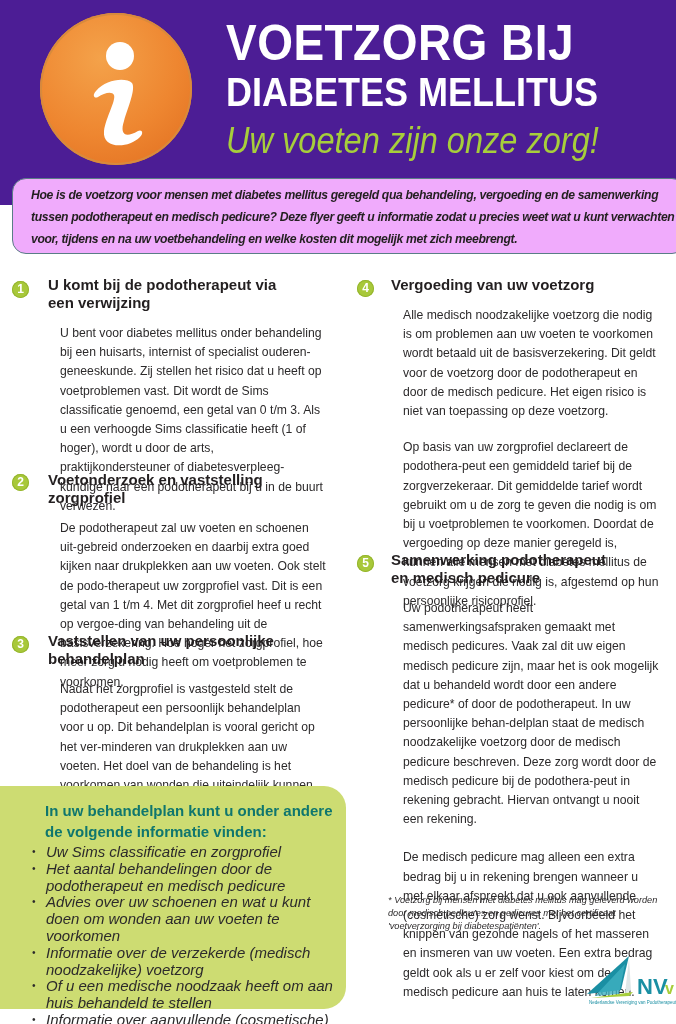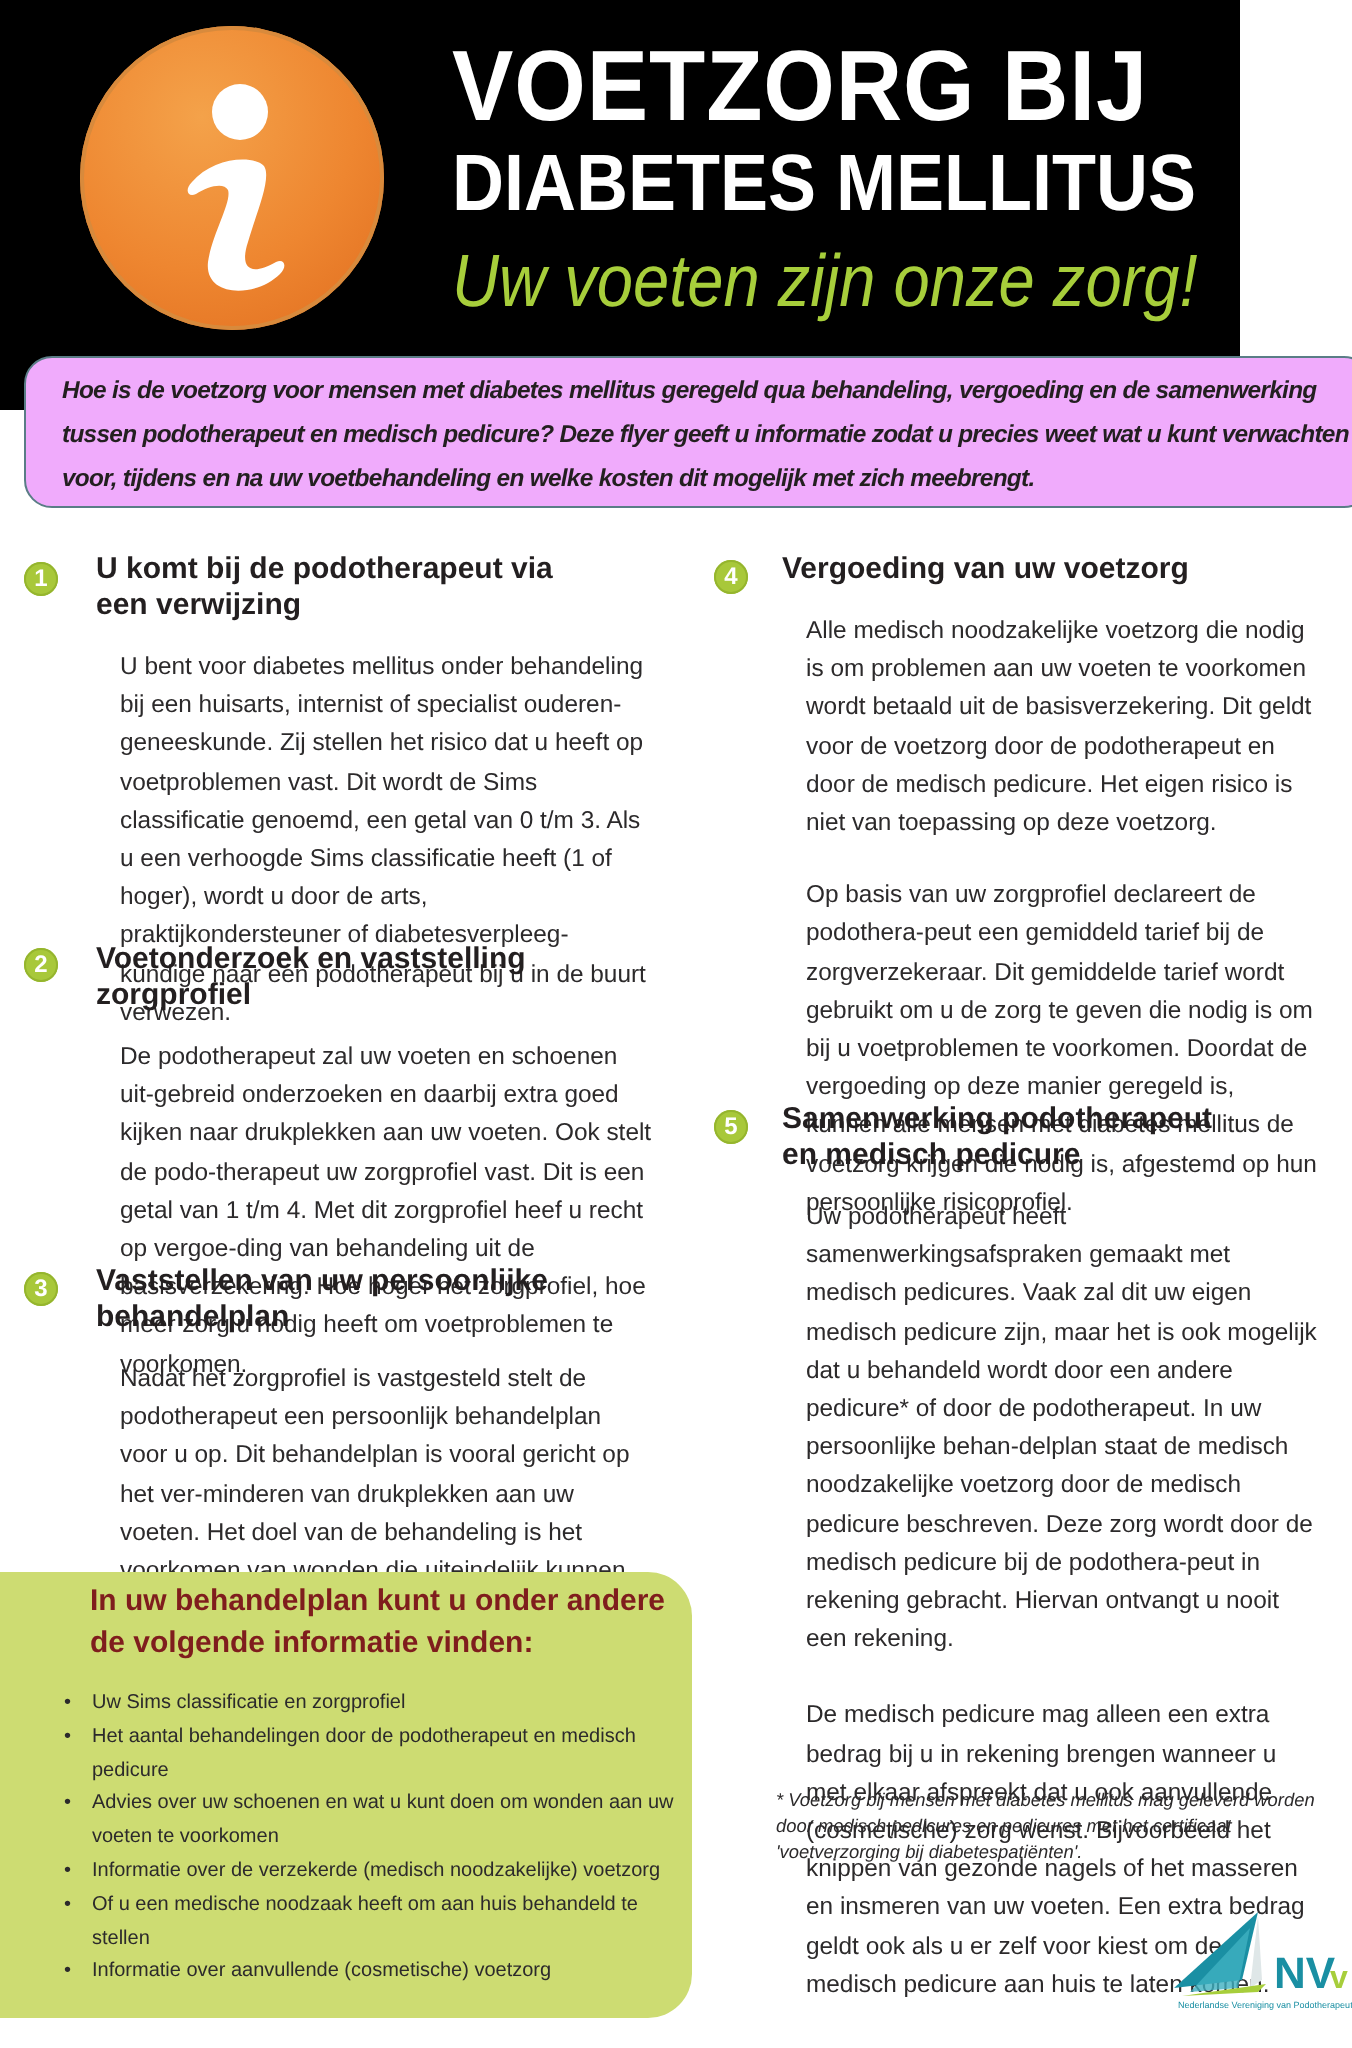--- a/index.html
+++ b/index.html
@@ -1,34 +1,34 @@
 <!DOCTYPE html>
 <html><head>
 <meta charset="utf-8">
 <style>
   html,body{margin:0;padding:0;}
   body{width:676px;height:1024px;background:#ffffff;font-family:"Liberation Sans",sans-serif;color:#231f20;position:relative;overflow:hidden;}
-  .header{position:absolute;left:0;top:0;width:620px;height:205px;background:#000000;}
+  .header{position:absolute;left:0;top:0;width:676px;height:205px;background:#4c1d95;}
   .info-circle{position:absolute;left:40px;top:13px;width:152px;height:152px;border-radius:50%;
     background:radial-gradient(circle at 40% 30%,#f4a24a 0%,#ee8630 55%,#e06d1f 100%);
     box-shadow:0 0 0 2px #d88a3c inset;}
   .info-circle svg{position:absolute;left:0;top:0;}
   .title1{position:absolute;left:226px;top:14px;font-size:50px;font-weight:bold;color:#ffffff;letter-spacing:0.5px;white-space:nowrap;font-family:"Liberation Sans",sans-serif;transform:scaleX(0.92);transform-origin:left top;}
   .title2{position:absolute;left:226px;top:70px;font-size:40px;font-weight:bold;color:#ffffff;white-space:nowrap;transform:scaleX(0.9);transform-origin:left top;}
   .tagline{position:absolute;left:226px;top:120px;font-size:37px;font-style:italic;color:#a7ce3b;white-space:nowrap;transform:scaleX(0.88);transform-origin:left top;}
   .intro{position:absolute;left:12px;top:178px;width:674px;height:76px;background:#f0abfc;border:1.5px solid #5a7d86;border-radius:14px;box-sizing:border-box;padding:5px 0 0 18px;}
   .intro p{margin:0;font-size:12.2px;font-weight:bold;font-style:italic;line-height:22px;color:#231f20;letter-spacing:-0.35px;}
   .col{position:absolute;}
   .badge{position:absolute;width:17px;height:17px;border-radius:50%;background:#a8c83a;color:#fff;font-size:12px;font-weight:bold;text-align:center;line-height:17px;box-shadow:0 0 0 1px #95b52e inset;}
   .section h2{margin:0;font-size:15px;font-weight:bold;line-height:18px;color:#231f20;}
   .section p{margin:12px;font-size:12.2px;line-height:19.2px;color:#2c2a2b;}
   .green-box{position:absolute;left:0;top:786px;width:346px;height:223px;background:#cddc72;border-radius:0 22px 22px 0;}
-  .green-box h3{position:absolute;left:45px;top:4px;margin:0;font-size:15px;font-weight:bold;line-height:21px;width:300px;color:#7f1d1d;}
+  .green-box h3{position:absolute;left:45px;top:14px;margin:0;font-size:15px;font-weight:bold;line-height:21px;width:300px;color:#0f766e;}
   .green-box ul{position:absolute;left:32px;top:58px;margin:0;padding:0;list-style:none;width:310px;}
-  .green-box li{position:relative;padding-left:14px;font-size:10px;line-height:16.8px;color:#2c2a2b;}
+  .green-box li{position:relative;padding-left:14px;font-size:15px;line-height:16.8px;color:#2c2a2b;font-style:italic;}
   .green-box li::before{content:"\2022";position:absolute;left:0;top:0;font-size:10px;}
   .footnote{position:absolute;left:388px;top:894px;width:282px;font-size:9.2px;font-style:italic;line-height:13px;color:#2c2a2b;}
   .logo{position:absolute;left:585px;top:950px;width:115px;height:66px;}
 </style>
 </head>
 <body>
 
 <div class="header">
   <div class="info-circle">
     <svg width="152" height="152" viewBox="0 0 152 152">

